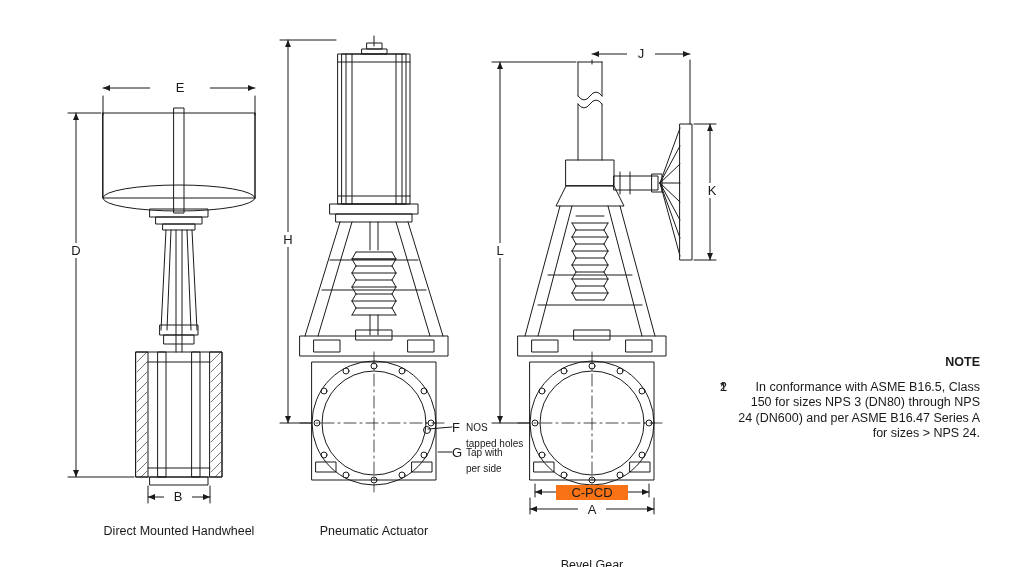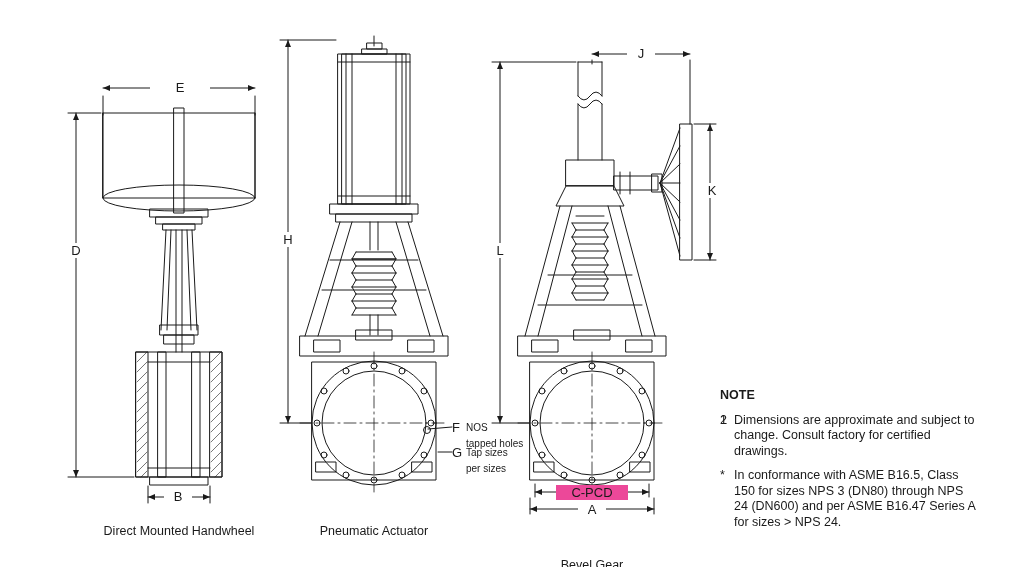--- a/index.html
+++ b/index.html
@@ -304,56 +304,55 @@
 
 <div class="cap dim" style="left:150px;top:80px;width:60px;background:#fff;">E</div>
 <div class="cap dim" style="left:62px;top:243px;width:28px;background:#fff;">D</div>
 <div class="cap dim" style="left:164px;top:489px;width:28px;background:#fff;">B</div>
 
 <div class="cap dim" style="left:274px;top:232px;width:28px;background:#fff;">H</div>
 
 <div class="cap dim" style="left:627px;top:46px;width:28px;background:#fff;">J</div>
 <div class="cap dim" style="left:698px;top:183px;width:28px;background:#fff;">K</div>
 <div class="cap dim" style="left:486px;top:243px;width:28px;background:#fff;">L</div>
-<div class="cap dim" style="left:556px;top:485px;width:72px;background:#ec4899;">C-PCD</div>
+<div class="cap dim" style="left:556px;top:485px;width:72px;background:#f97316;">C-PCD</div>
 <div class="cap dim" style="left:578px;top:502px;width:28px;background:#fff;">A</div>
 
 <div class="cap dim" style="left:452px;top:420px;width:12px;text-align:left;">F</div>
 <div class="note small" style="left:466px;top:420px;width:72px;">
   <span class="ln">NOS</span>
   <span class="ln">tapped holes</span>
 </div>
 
 <div class="cap dim" style="left:452px;top:445px;width:12px;text-align:left;">G</div>
 <div class="note small" style="left:466px;top:445px;width:72px;">
-  <span class="ln">Tap sizes</span>
-  <span class="ln">per sizes</span>
+  <span class="ln">Tap with</span>
+  <span class="ln">per side</span>
 </div>
 
 <div class="cap" style="left:294px;top:524px;width:160px;">
   <span class="ln">Pneumatic</span>
   <span class="ln">Actuator</span>
 </div>
 <div class="cap" style="left:99px;top:524px;width:160px;">
   <span class="ln">Direct Mounted</span>
   <span class="ln">Handwheel</span>
 </div>
 <div class="cap" style="left:512px;top:524px;width:160px;margin-top:34px;">
   <span class="ln">Bevel</span>
   <span class="ln">Gear</span>
 </div>
 
-<div class="note" style="left:720px;top:388px;width:260px;">
+<div class="note" style="left:720px;top:355px;width:260px;text-align:right;">
   <b class="ln">NOTE</b>
   <span class="item">
     <span class="num">1</span>
   </span>
   <span class="item">
     <span class="num">2</span>
-    <span>Dimensions are approximate and subject to change. Consult factory for certified drawings.</span>
   </span>
   <span class="item">
     <span class="num">*</span>
     <span>In conformance with ASME B16.5, Class 150 for sizes NPS 3 (DN80) through NPS 24 (DN600) and per ASME B16.47 Series A for sizes &gt; NPS 24.</span>
   </span>
 </div>
 
 </div>
 
 </body></html>

